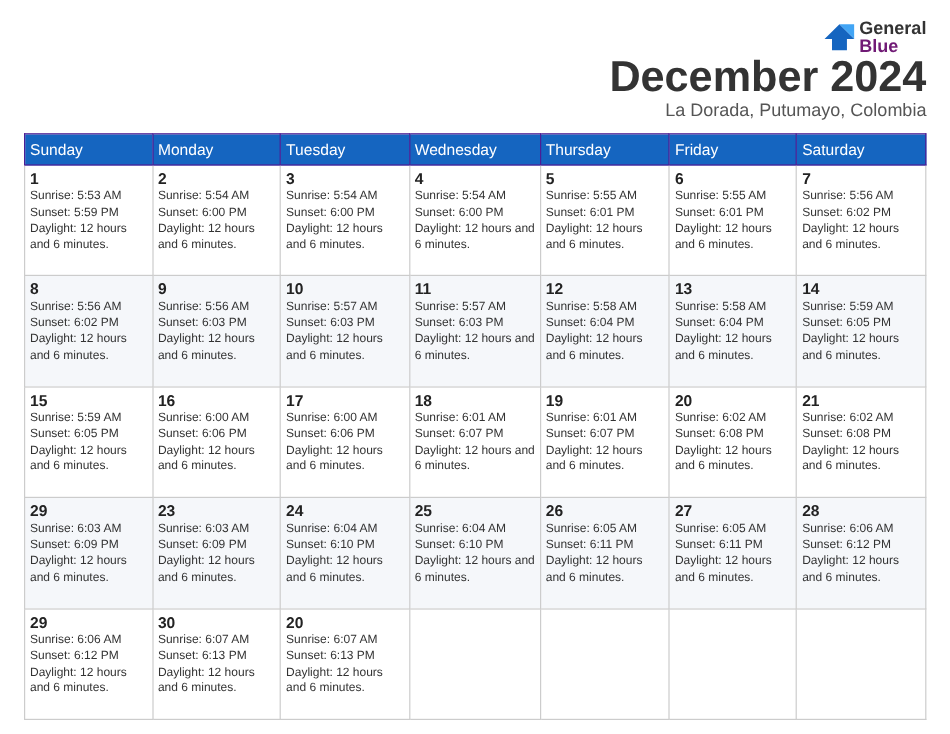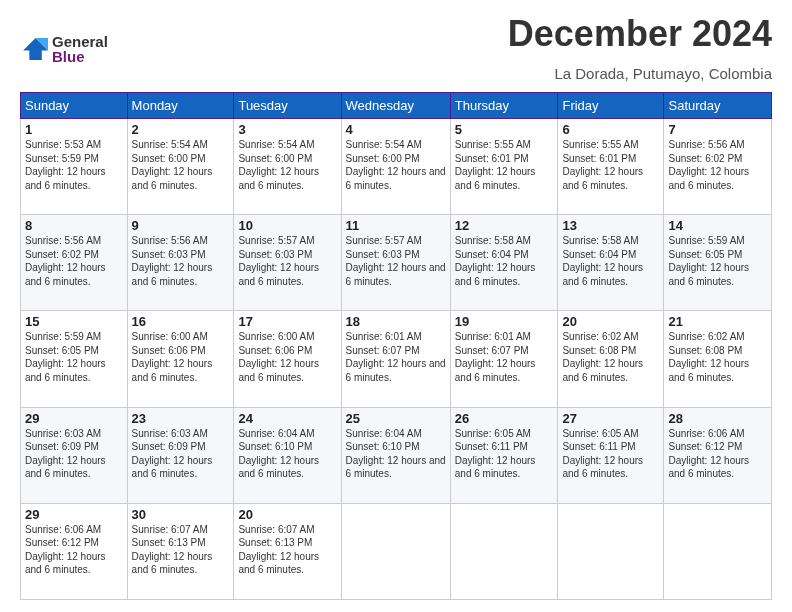--- a/index.html
+++ b/index.html
@@ -13,22 +13,23 @@
     .page {
       width: 792px;
       height: 612px;
       padding: 16px 20px 12px 20px;
       display: flex;
       flex-direction: column;
     }
     .header {
       display: flex;
       justify-content: space-between;
-      align-items: center;
+      align-items: flex-end;
       margin-bottom: 10px;
+      flex-direction: column;
     }
     .logo {
       display: flex;
       align-items: center;
       gap: 4px;
     }
     .logo-text {
       display: flex;
       flex-direction: column;
       line-height: 1;
@@ -52,21 +53,21 @@
     }
     .month-title {
       font-size: 36px;
       font-weight: bold;
       color: #333;
       line-height: 1;
     }
     .location {
       font-size: 15px;
       color: #555;
-      margin-top: 13px;
+      margin-top: 2px;
     }
     .calendar {
       flex: 1;
       border-collapse: collapse;
       width: 100%;
       font-size: 10.5px;
     }
     .calendar th {
       background: #1565c0;
       color: #fff;

